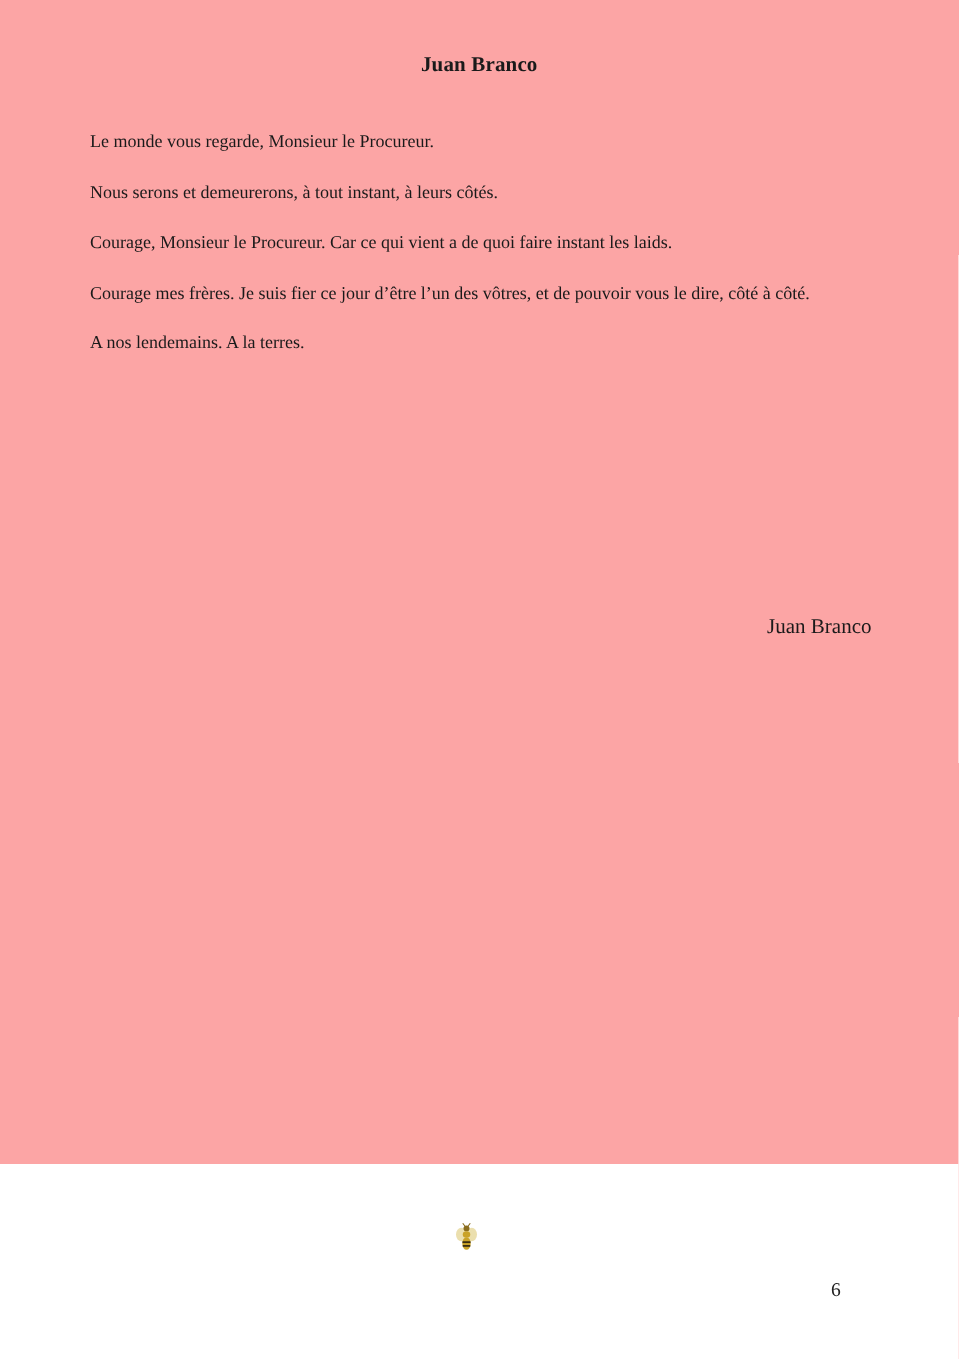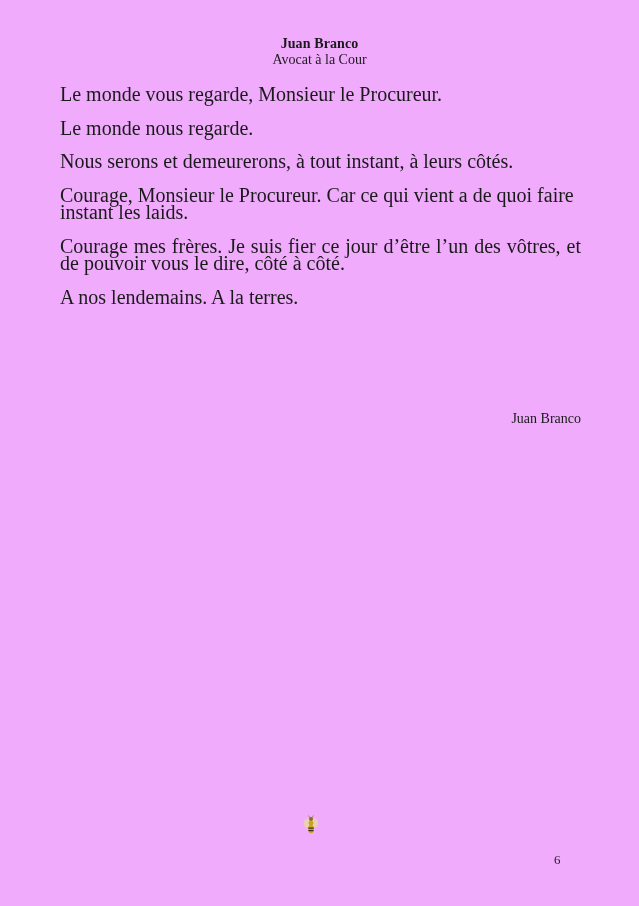--- a/index.html
+++ b/index.html
@@ -12,22 +12,22 @@
       height: 906px;
       position: relative;
       overflow: hidden;
       font-family: "Liberation Serif", "DejaVu Serif", serif;
       color: #1a1a1a;
     }
     .page {
       position: absolute;
       left: 0; top: 0;
       width: 639px;
-      height: 906px;
-      background: #f0abfc;
+      height: 776px;
+      background: #fca5a5;
     }
     .header {
       position: absolute;
       top: 36px;
       left: 0;
       width: 639px;
       text-align: center;
     }
     .header .name {
       font-weight: bold;
@@ -37,21 +37,21 @@
     }
     .header .title {
       font-size: 14px;
       line-height: 16px;
     }
     .body-text {
       position: absolute;
       top: 86px;
       left: 60px;
       width: 521px;
-      font-size: 20px;
+      font-size: 12px;
       line-height: 17.5px;
     }
     .body-text p {
       margin: 0 0 16px 0;
       text-align: justify;
     }
     .body-text p.single {
       text-align: left;
     }
     .signature {
@@ -78,26 +78,24 @@
       color: #222;
     }
   </style>
 </head>
 <body>
 
 <div class="page">
 
   <div class="header">
     <div class="name">Juan Branco</div>
-    <div class="title">Avocat à la Cour</div>
   </div>
 
   <div class="body-text">
     <p class="single">Le monde vous regarde, Monsieur le Procureur.</p>
-    <p class="single">Le monde nous regarde.</p>
     <p class="single">Nous serons et demeurerons, à tout instant, à leurs côtés.</p>
     <p class="single">Courage, Monsieur le Procureur. Car ce qui vient a de quoi faire instant les laids.</p>
     <p>Courage mes frères. Je suis fier ce jour d’être l’un des vôtres, et de pouvoir vous le dire, côté à côté.</p>
     <p class="single">A nos lendemains. A la terres.</p>
   </div>
 
   <div class="signature">Juan Branco</div>
 
   <div class="bee">
     <svg width="16" height="20" viewBox="0 0 16 20">

